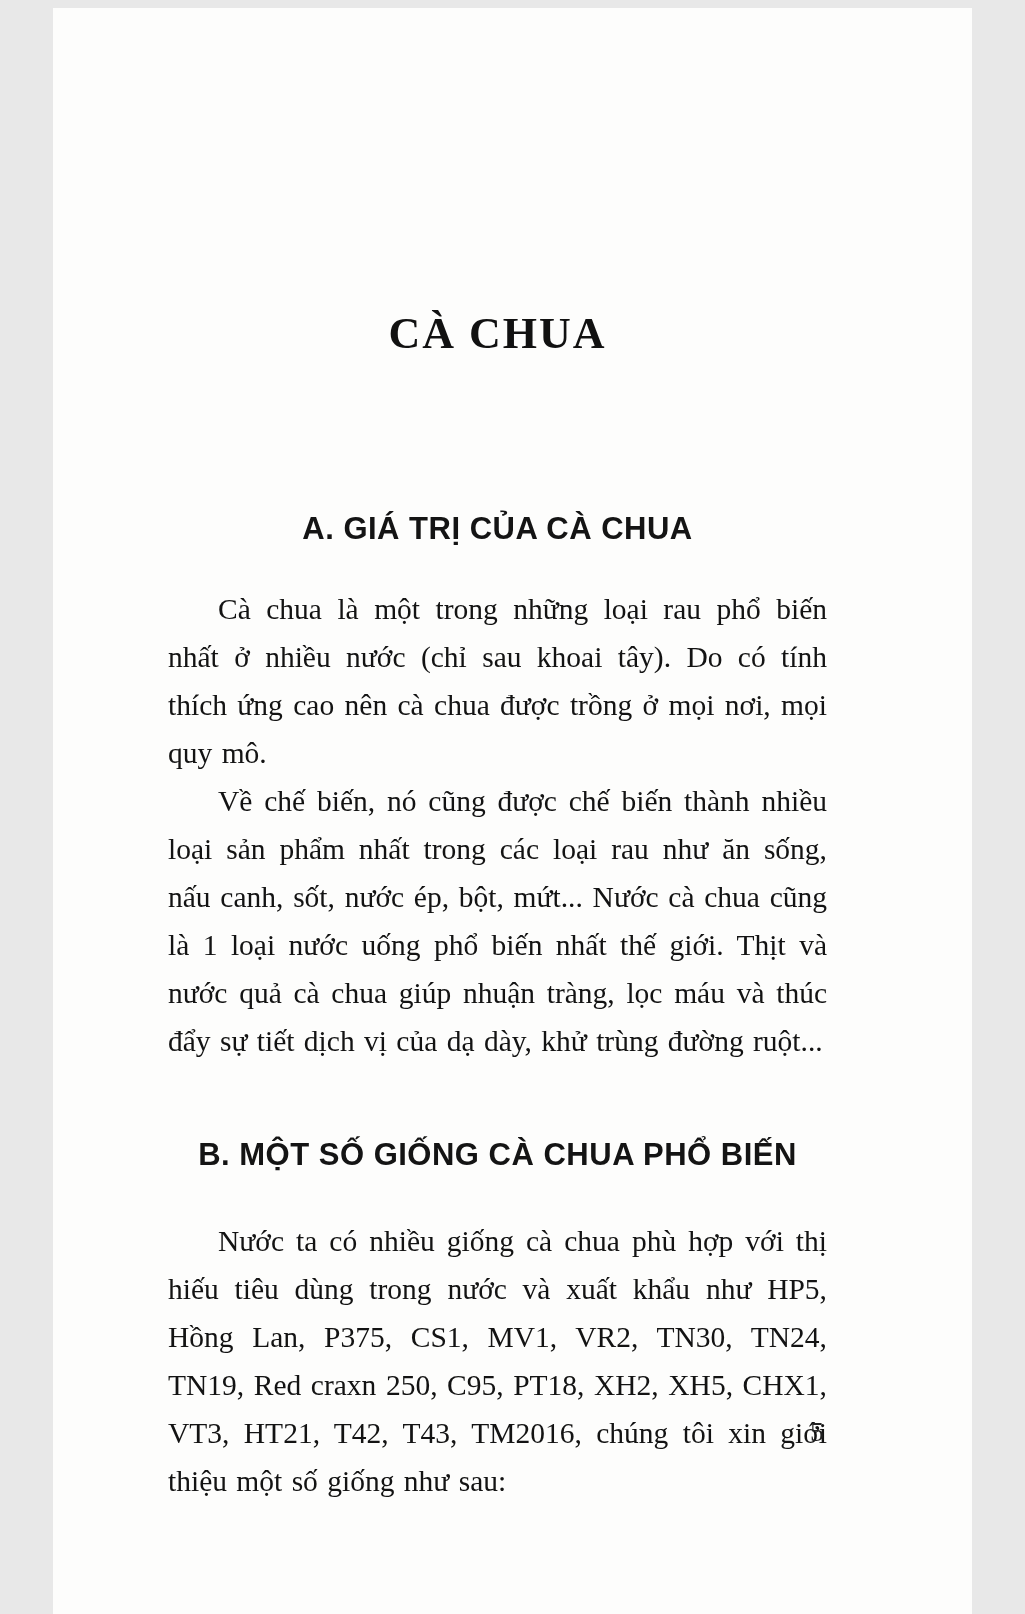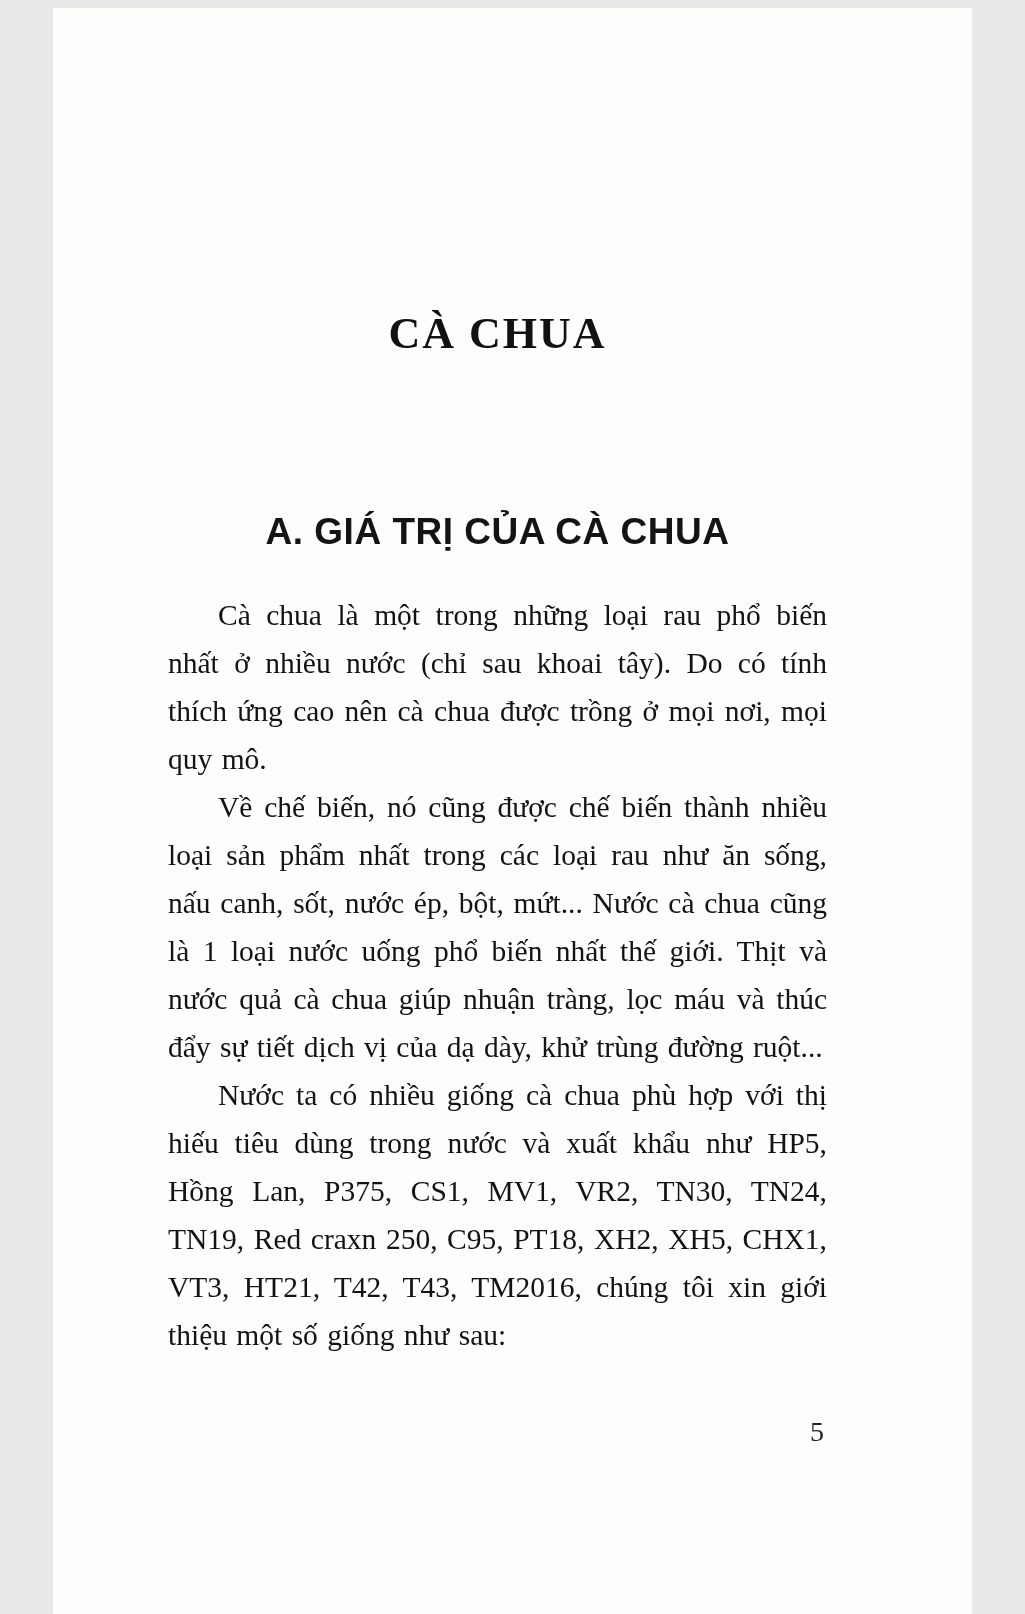--- a/index.html
+++ b/index.html
@@ -26,21 +26,21 @@
     font-family: "Liberation Serif", "DejaVu Serif", serif;
     font-weight: bold;
     font-size: 44px;
     letter-spacing: 2px;
     color: #111;
   }
   .section-heading {
     text-align: center;
     font-family: "Liberation Sans", "DejaVu Sans", sans-serif;
     font-weight: bold;
-    font-size: 37px;
+    font-size: 31px;
     letter-spacing: 0.5px;
     color: #141414;
   }
   .heading-a {
     margin-top: 152px;
     margin-bottom: 38px;
   }
   .heading-b {
     margin-top: 72px;
     margin-bottom: 44px;
@@ -70,19 +70,20 @@
   <div class="content">
 
     <h1 class="book-title">CÀ CHUA</h1>
 
     <h2 class="section-heading heading-a">A. GIÁ TRỊ CỦA CÀ CHUA</h2>
 
     <p class="para">Cà chua là một trong những loại rau phổ biến nhất ở nhiều nước (chỉ sau khoai tây). Do có tính thích ứng cao nên cà chua được trồng ở mọi nơi, mọi quy mô.</p>
 
     <p class="para">Về chế biến, nó cũng được chế biến thành nhiều loại sản phẩm nhất trong các loại rau như ăn sống, nấu canh, sốt, nước ép, bột, mứt... Nước cà chua cũng là 1 loại nước uống phổ biến nhất thế giới. Thịt và nước quả cà chua giúp nhuận tràng, lọc máu và thúc đẩy sự tiết dịch vị của dạ dày, khử trùng đường ruột...</p>
 
+    <h2 class="section-heading heading-b">B. MỘT SỐ GIỐNG CÀ CHUA PHỔ BIẾN</h2>
 
     <p class="para">Nước ta có nhiều giống cà chua phù hợp với thị hiếu tiêu dùng trong nước và xuất khẩu như HP5, Hồng Lan, P375, CS1, MV1, VR2, TN30, TN24, TN19, Red craxn 250, C95, PT18, XH2, XH5, CHX1, VT3, HT21, T42, T43, TM2016, chúng tôi xin giới thiệu một số giống như sau:</p>
 
   </div>
 
   <div class="page-number">5</div>
 </div>
 
 </body></html>

